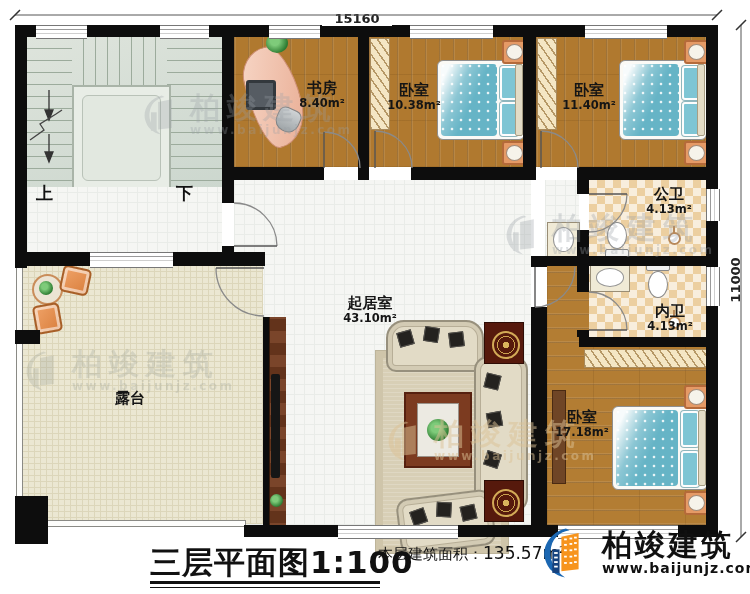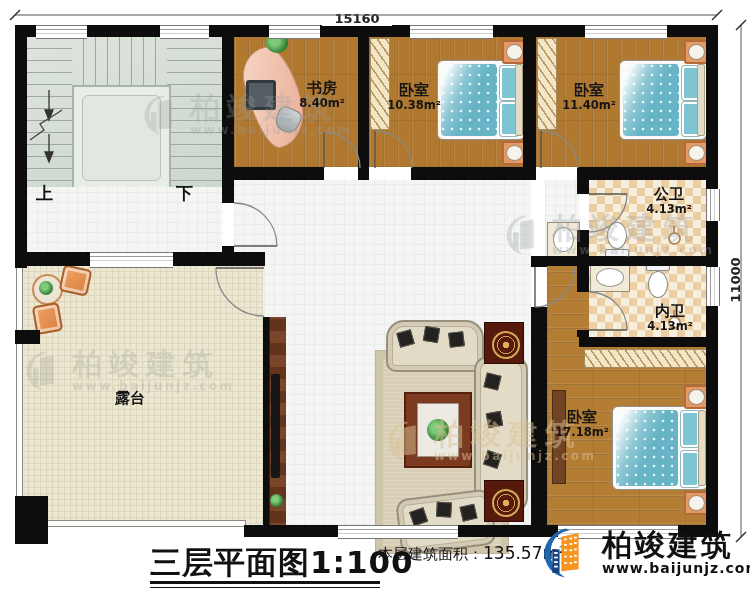--- a/index.html
+++ b/index.html
@@ -289,20 +289,24 @@
     <div class="ar">11.40m²</div>
   </div>
   <div class="abs lbl" style="left:634px;top:186px;width:70px">
     <div class="nm">公卫</div>
     <div class="ar">4.13m²</div>
   </div>
   <div class="abs lbl" style="left:635px;top:303px;width:70px">
     <div class="nm">内卫</div>
     <div class="ar">4.13m²</div>
   </div>
+  <div class="abs lbl" style="left:332px;top:295px;width:76px">
+    <div class="nm">起居室</div>
+    <div class="ar">43.10m²</div>
+  </div>
   <div class="abs lbl" style="left:95px;top:390px;width:70px">
     <div class="nm">露台</div>
   </div>
   <div class="abs lbl" style="left:545px;top:409px;width:74px">
     <div class="nm">卧室</div>
     <div class="ar">17.18m²</div>
   </div>
   <div class="abs updown" style="left:36px;top:182px">上</div>
   <div class="abs updown" style="left:176px;top:182px">下</div>
 

